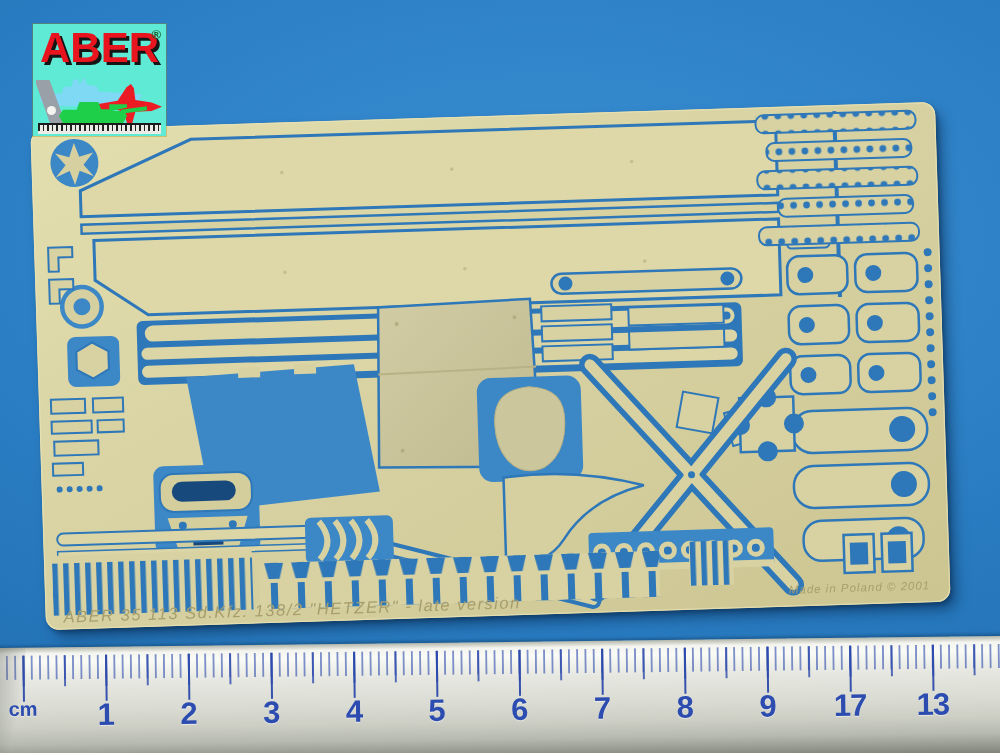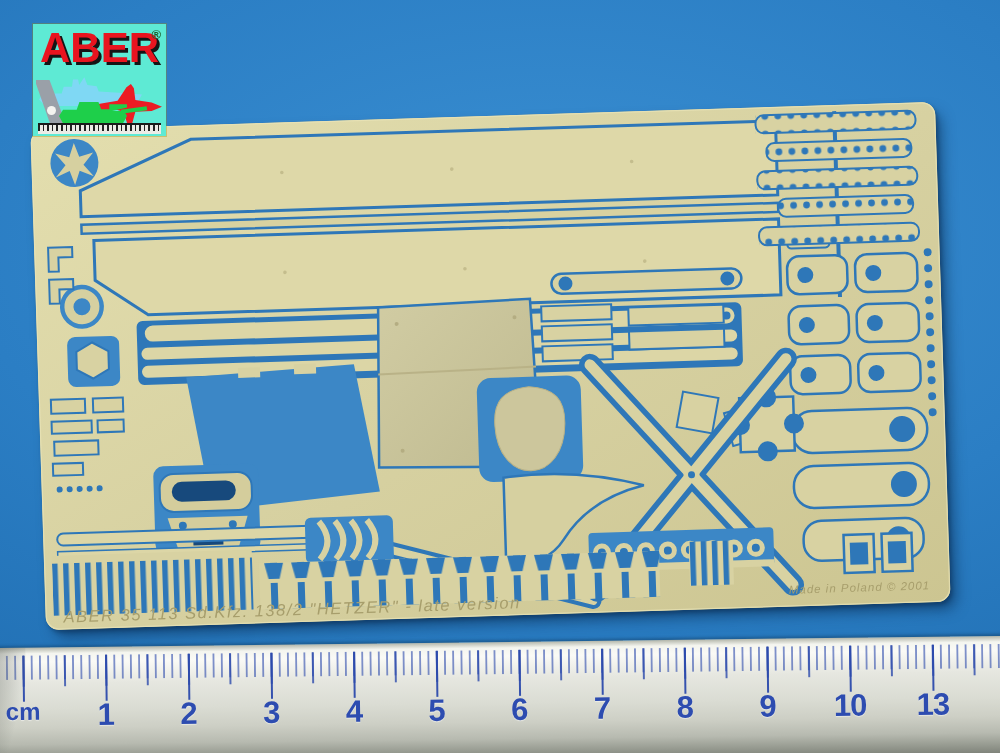--- a/index.html
+++ b/index.html
@@ -51,21 +51,21 @@
       linear-gradient(90deg, rgba(44,74,172,.8) 0 1.8px, transparent 1.8px),
       linear-gradient(90deg, rgba(44,74,172,.6) 0 1.4px, transparent 1.4px);
     background-size:82.7px 46px, 41.35px 31px, 8.27px 24px;
     background-repeat:repeat-x,repeat-x,repeat-x;
     background-position:27px 8px, 27px 8px, 27px 8px;}
   .ruler .bevel{position:absolute;left:0;top:0;width:30px;height:100%;
     background:linear-gradient(105deg, rgba(110,115,108,.5), rgba(110,115,108,0) 65%);}
   .ruler-num{position:absolute;top:50px;transform:translateX(-50%);
     font-weight:bold;font-size:31px;color:#2d4cb0;letter-spacing:-1px;
     text-shadow:0 1px 1px rgba(255,255,255,.5);}
-  .ruler-num.unit{font-size:24px;letter-spacing:0;}
+  .ruler-num.unit{font-size:20px;letter-spacing:0;}
 </style>
 </head>
 <body>
 
 <div class="vignette"></div>
 
 <div class="logo">
   <div class="brand">ABER</div>
   <div class="reg">®</div>
   <div class="ship"></div>
@@ -333,17 +333,17 @@
       <span class="ruler-num unit" style="left: 27px;">cm</span>
       <span class="ruler-num" style="left: 109.7px;">1</span>
       <span class="ruler-num" style="left: 192.4px;">2</span>
       <span class="ruler-num" style="left: 275.1px;">3</span>
       <span class="ruler-num" style="left: 357.8px;">4</span>
       <span class="ruler-num" style="left: 440.5px;">5</span>
       <span class="ruler-num" style="left: 523.2px;">6</span>
       <span class="ruler-num" style="left: 605.9px;">7</span>
       <span class="ruler-num" style="left: 688.6px;">8</span>
       <span class="ruler-num" style="left: 771.3px;">9</span>
-      <span class="ruler-num" style="left: 854px;">10</span>
+      <span class="ruler-num" style="left: 854px;">17</span>
       <span class="ruler-num" style="left: 936.7px;">13</span>
       <span class="ruler-num" style="left: 1019.4px;">12</span>
     </div>
 </div>
 
 </body></html>

